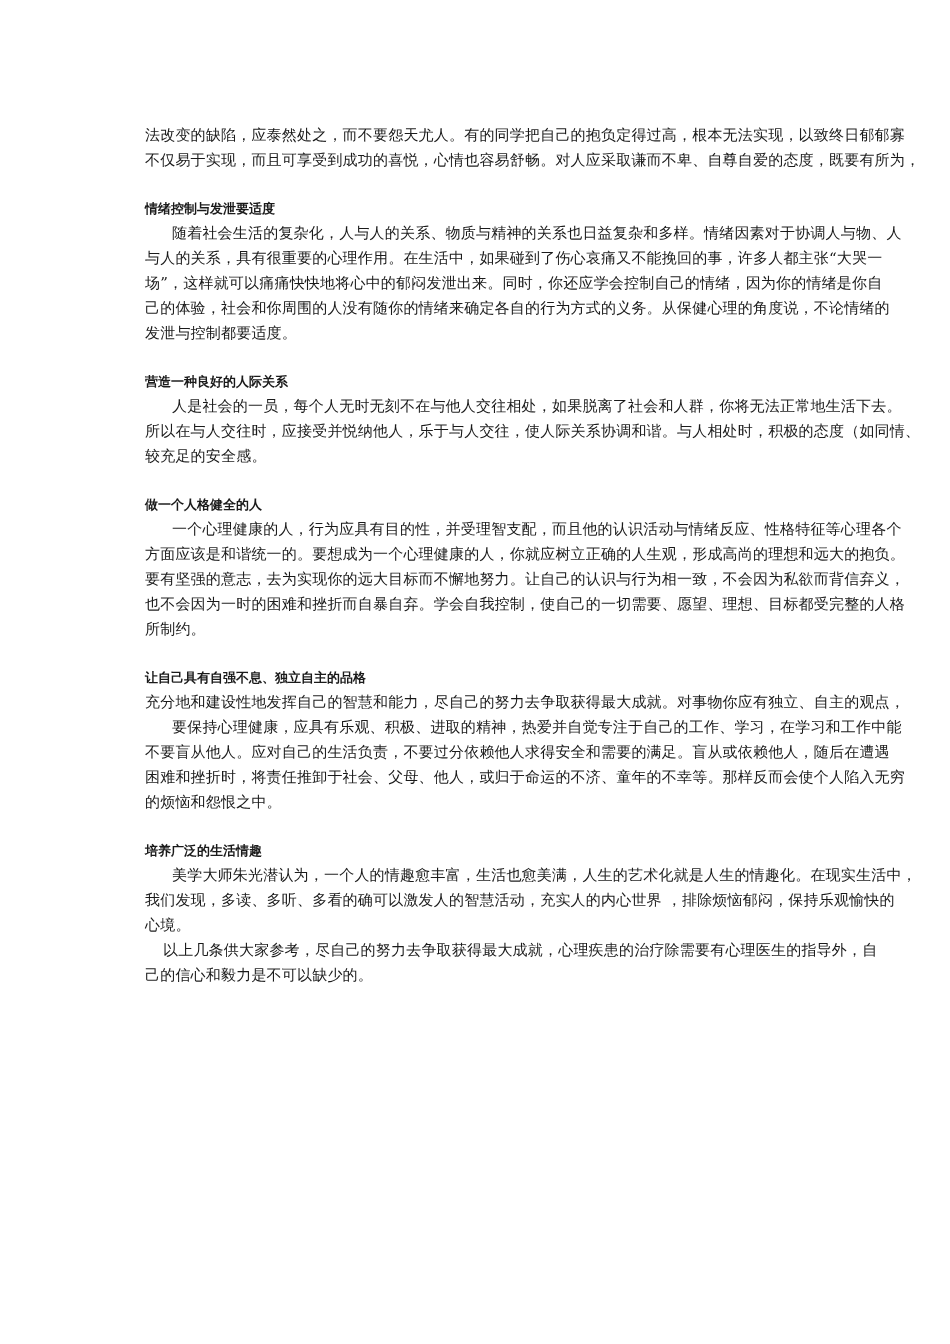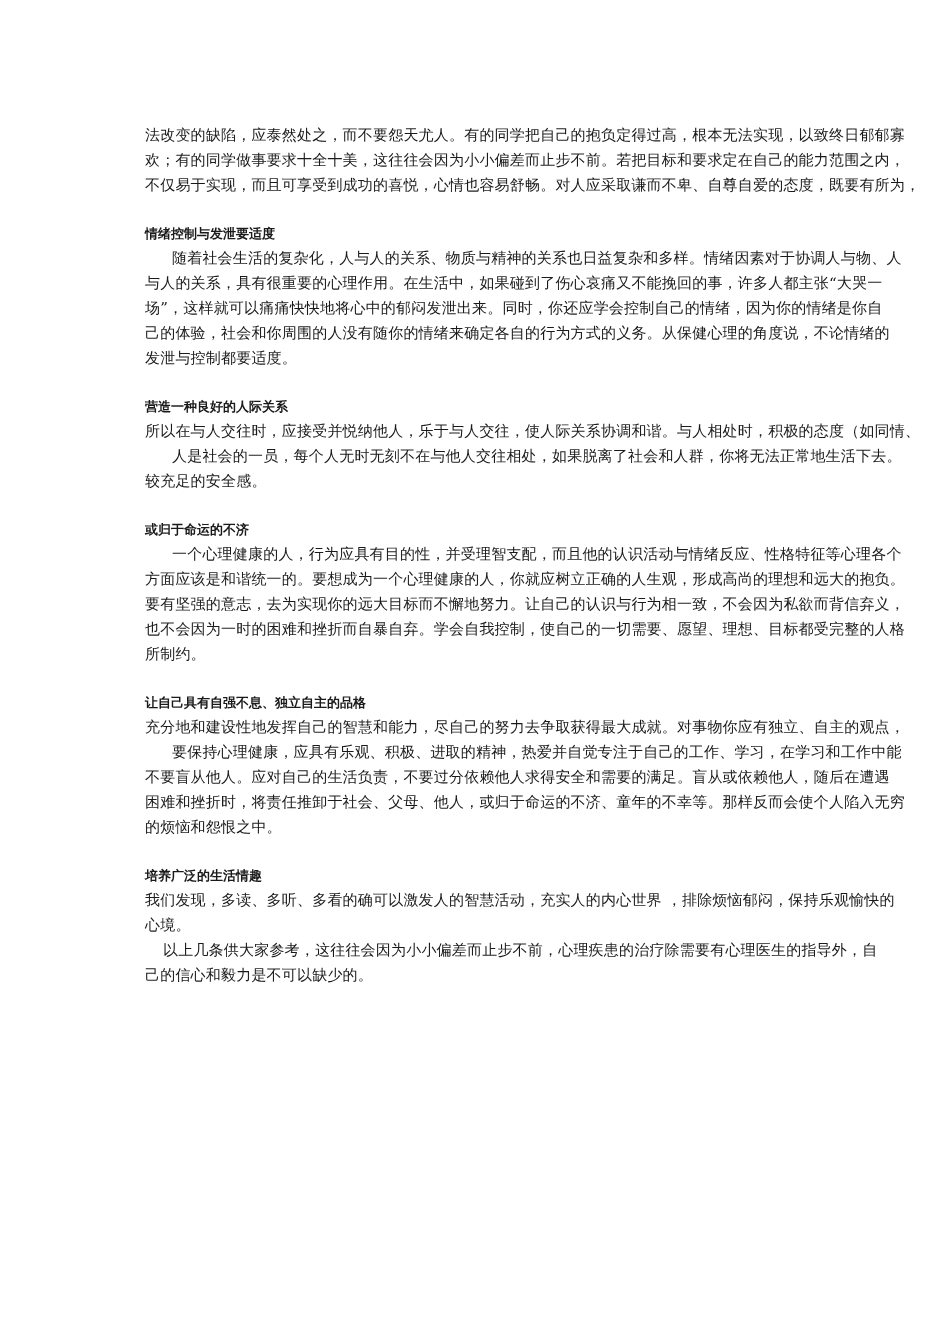--- a/index.html
+++ b/index.html
@@ -24,48 +24,47 @@
     }
     .gap { height: 23px; }
   </style>
 </head>
 <body>
 
 <div class="page">
 
   <div>
     <div class="line">法改变的缺陷，应泰然处之，而不要怨天尤人。有的同学把自己的抱负定得过高，根本无法实现，以致终日郁郁寡</div>
-    <div class="line">欢；有的同学做事要求十全十美，这往往会因为小小偏差而止步不前。若把目标和要求定在自己的能力范围之内，</div>
     <div class="line">不仅易于实现，而且可享受到成功的喜悦，心情也容易舒畅。对人应采取谦而不卑、自尊自爱的态度，既要有所为，</div>
   </div>
 
   <div class="gap"></div>
 
   <div>
     <div class="heading">情绪控制与发泄要适度</div>
     <div class="line indent">随着社会生活的复杂化，人与人的关系、物质与精神的关系也日益复杂和多样。情绪因素对于协调人与物、人</div>
     <div class="line">与人的关系，具有很重要的心理作用。在生活中，如果碰到了伤心哀痛又不能挽回的事，许多人都主张“大哭一</div>
     <div class="line">场”，这样就可以痛痛快快地将心中的郁闷发泄出来。同时，你还应学会控制自己的情绪，因为你的情绪是你自</div>
     <div class="line">己的体验，社会和你周围的人没有随你的情绪来确定各自的行为方式的义务。从保健心理的角度说，不论情绪的</div>
     <div class="line">发泄与控制都要适度。</div>
   </div>
 
   <div class="gap"></div>
 
   <div>
     <div class="heading">营造一种良好的人际关系</div>
+    <div class="line indent">人是社会的一员，每个人无时无刻不在与他人交往相处，如果脱离了社会和人群，你将无法正常地生活下去。</div>
     <div class="line">所以在与人交往时，应接受并悦纳他人，乐于与人交往，使人际关系协调和谐。与人相处时，积极的态度（如同情、</div>
-    <div class="line indent">人是社会的一员，每个人无时无刻不在与他人交往相处，如果脱离了社会和人群，你将无法正常地生活下去。</div>
     <div class="line">较充足的安全感。</div>
   </div>
 
   <div class="gap"></div>
 
   <div>
-    <div class="heading">或归于命运的不济</div>
+    <div class="heading">做一个人格健全的人</div>
     <div class="line indent">一个心理健康的人，行为应具有目的性，并受理智支配，而且他的认识活动与情绪反应、性格特征等心理各个</div>
     <div class="line">方面应该是和谐统一的。要想成为一个心理健康的人，你就应树立正确的人生观，形成高尚的理想和远大的抱负。</div>
     <div class="line">要有坚强的意志，去为实现你的远大目标而不懈地努力。让自己的认识与行为相一致，不会因为私欲而背信弃义，</div>
     <div class="line">也不会因为一时的困难和挫折而自暴自弃。学会自我控制，使自己的一切需要、愿望、理想、目标都受完整的人格</div>
     <div class="line">所制约。</div>
   </div>
 
   <div class="gap"></div>
 
   <div>
@@ -74,22 +73,23 @@
     <div class="line indent">要保持心理健康，应具有乐观、积极、进取的精神，热爱并自觉专注于自己的工作、学习，在学习和工作中能</div>
     <div class="line">不要盲从他人。应对自己的生活负责，不要过分依赖他人求得安全和需要的满足。盲从或依赖他人，随后在遭遇</div>
     <div class="line">困难和挫折时，将责任推卸于社会、父母、他人，或归于命运的不济、童年的不幸等。那样反而会使个人陷入无穷</div>
     <div class="line">的烦恼和怨恨之中。</div>
   </div>
 
   <div class="gap"></div>
 
   <div>
     <div class="heading">培养广泛的生活情趣</div>
+    <div class="line indent">美学大师朱光潜认为，一个人的情趣愈丰富，生活也愈美满，人生的艺术化就是人生的情趣化。在现实生活中，</div>
     <div class="line">我们发现，多读、多听、多看的确可以激发人的智慧活动，充实人的内心世界 ，排除烦恼郁闷，保持乐观愉快的</div>
     <div class="line">心境。</div>
   </div>
 
   <div>
-    <div class="line indent-sm">以上几条供大家参考，这往往会因为小小偏差而止步不前，心理疾患的治疗除需要有心理医生的指导外，自</div>
+    <div class="line indent-sm">以上几条供大家参考，尽自己的努力去争取获得最大成就，心理疾患的治疗除需要有心理医生的指导外，自</div>
     <div class="line">己的信心和毅力是不可以缺少的。</div>
   </div>
 
 </div>
 
 </body></html>

